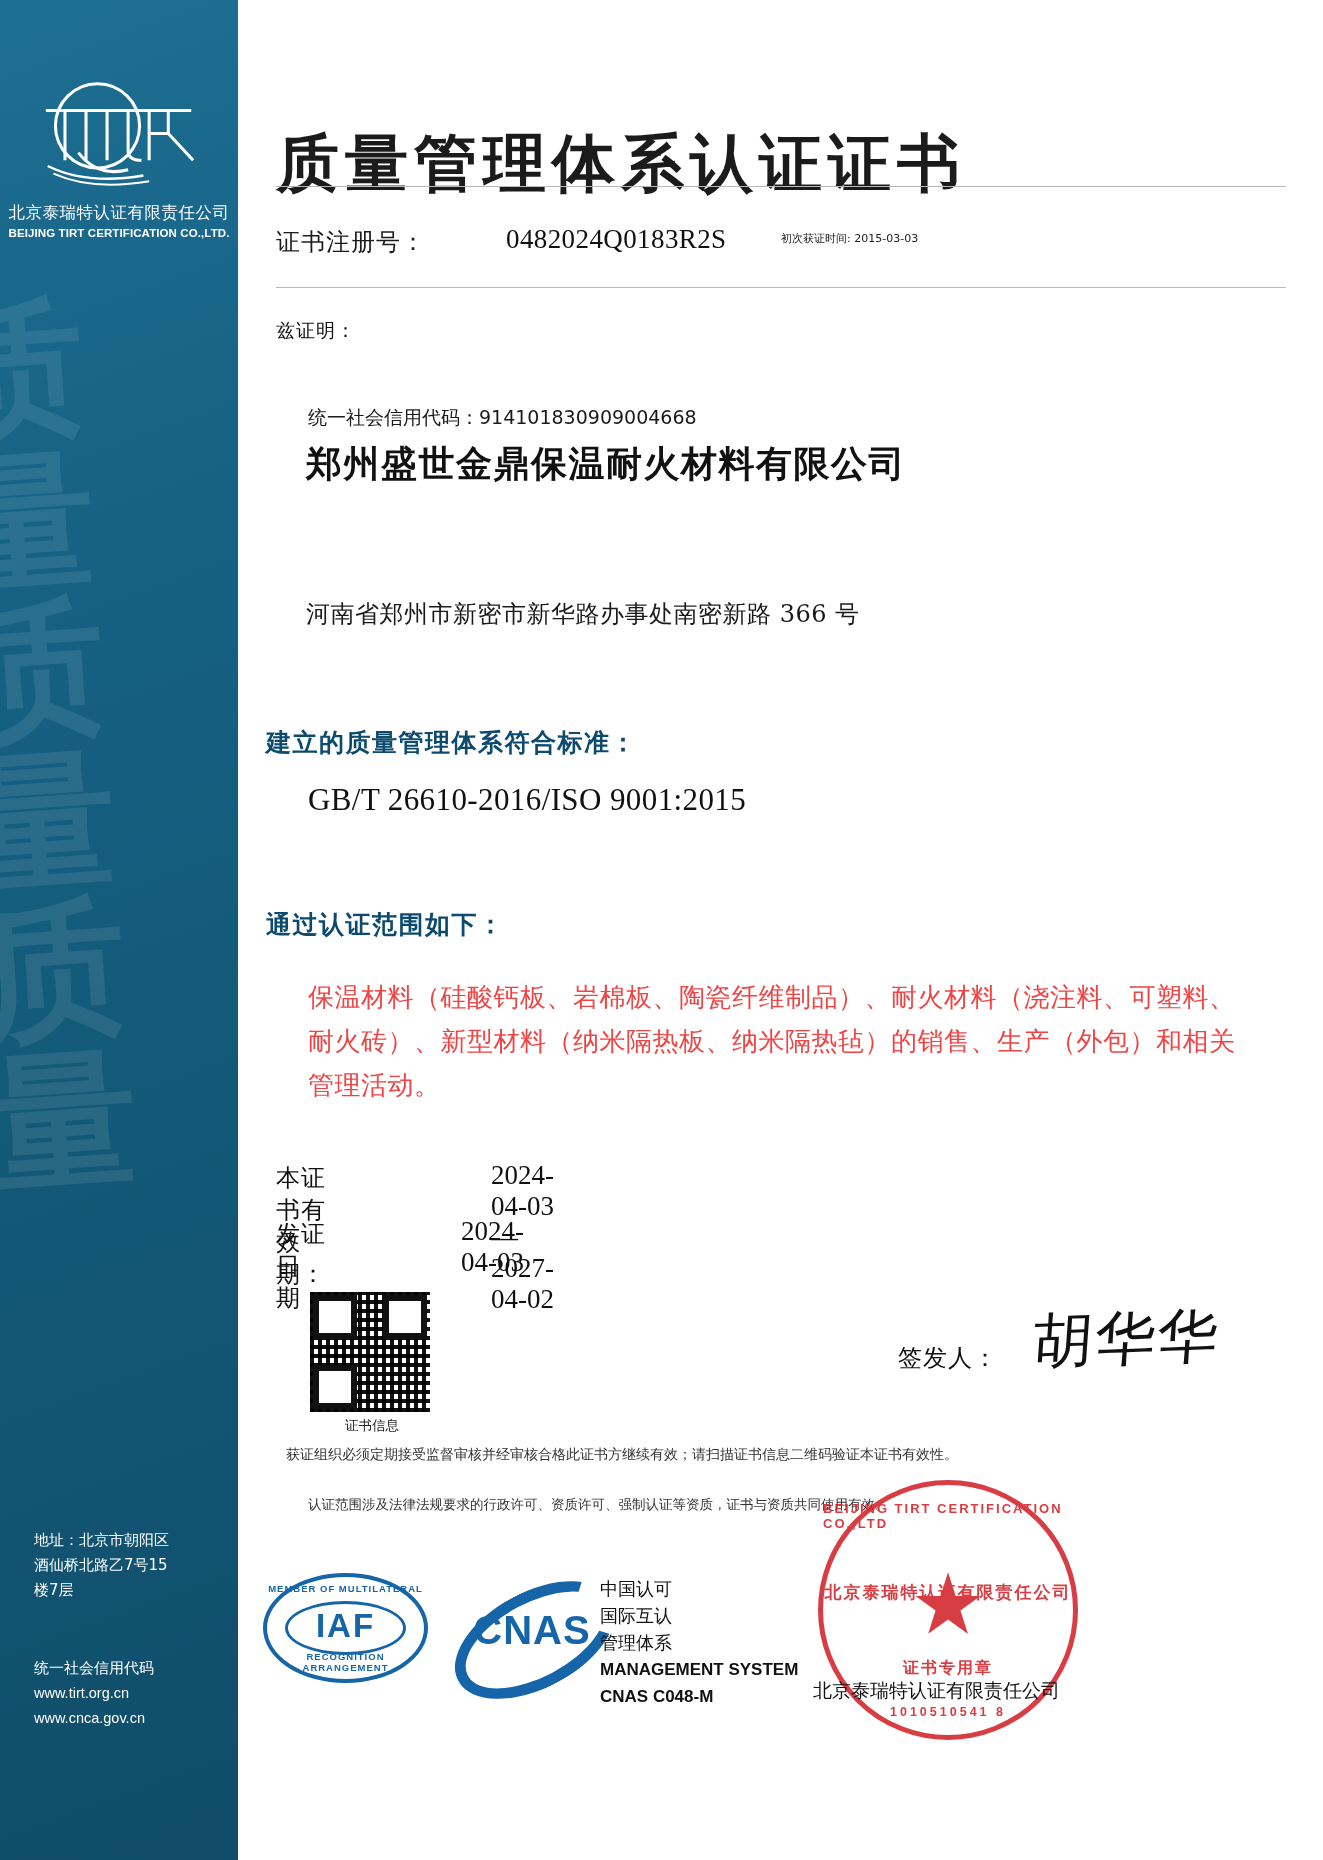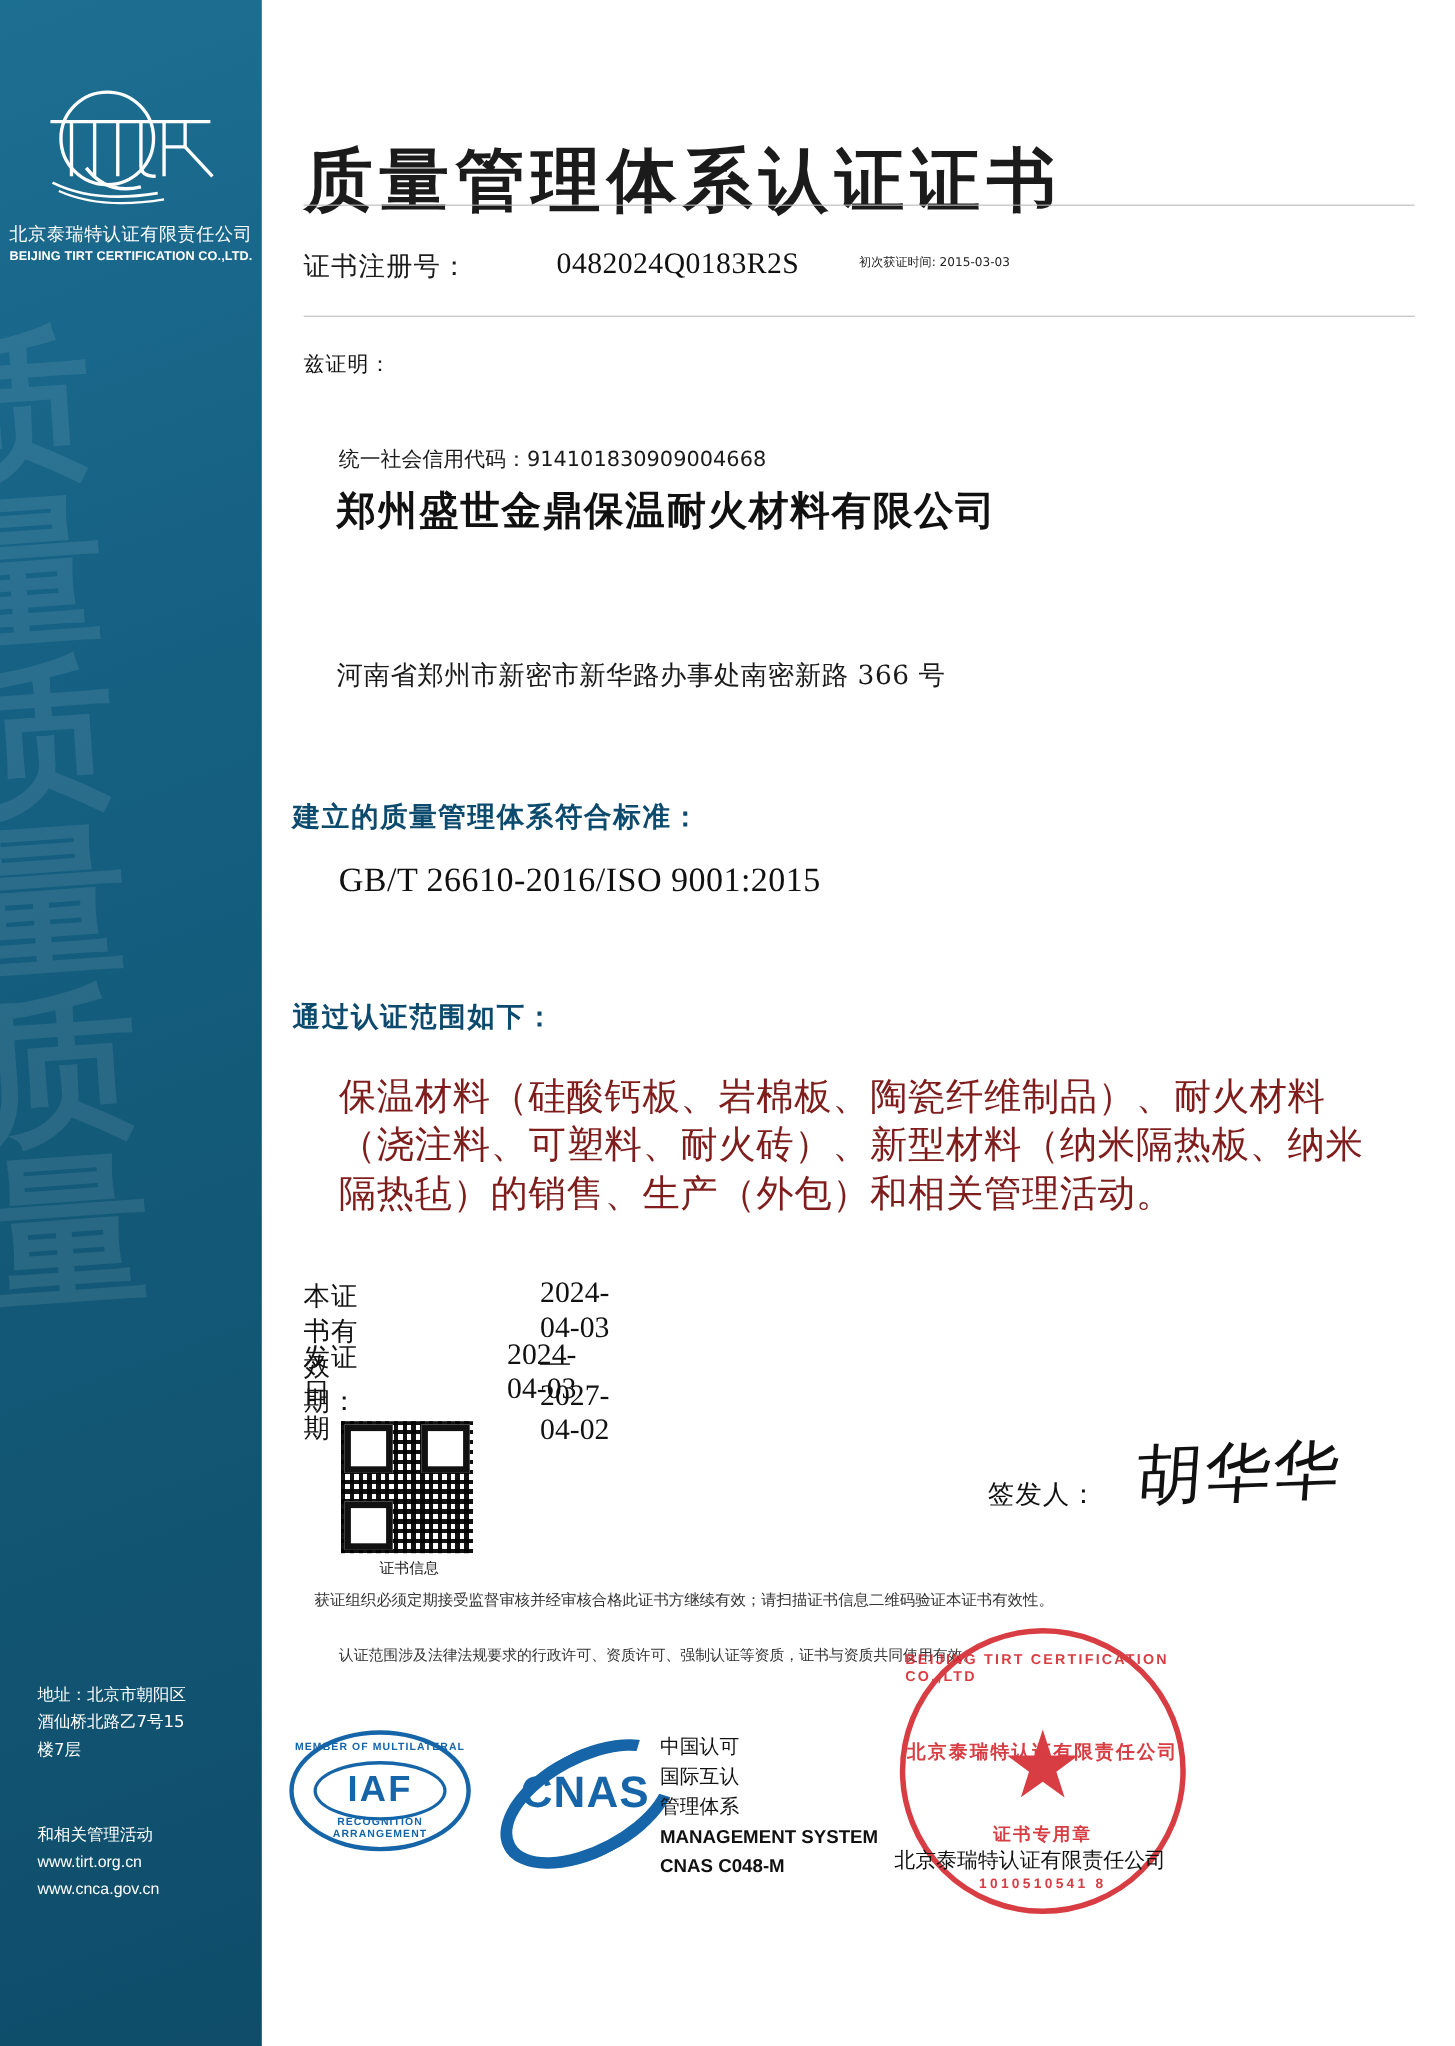--- a/index.html
+++ b/index.html
@@ -212,24 +212,24 @@
     font-family: "Liberation Serif", serif;
     color: #111;
     letter-spacing: 0.4px;
   }
 
   .scope-text {
     position: absolute;
     left: 70px;
     top: 975px;
     width: 950px;
-    font-size: 34px;
+    font-size: 26px;
     line-height: 44px;
     font-family: "DejaVu Serif", serif;
-    color: #7f1d1d;
+    color: #ef4444;
     letter-spacing: 0.5px;
   }
 
   .validity-row, .issue-row {
     position: absolute;
     left: 38px;
     height: 36px;
   }
   .validity-row { top: 1162px; }
   .issue-row { top: 1218px; }
@@ -514,21 +514,21 @@
       </div>
       <div class="logo-org-cn">北京泰瑞特认证有限责任公司</div>
       <div class="logo-org-en">BEIJING TIRT CERTIFICATION CO.,LTD.</div>
     </div>
 
     <div class="sidebar-address" style="white-space:pre-line">地址：北京市朝阳区
 酒仙桥北路乙7号15
 楼7层</div>
 
     <div class="sidebar-query">
-      <div>和相关管理活动</div>
+      <div>统一社会信用代码</div>
       <div class="url">www.tirt.org.cn</div>
       <div class="url">www.cnca.gov.cn</div>
     </div>
   </div>
 
   <div class="content">
 
     <div class="cert-title">质量管理体系认证证书</div>
 
     <div class="rule r1"></div>

